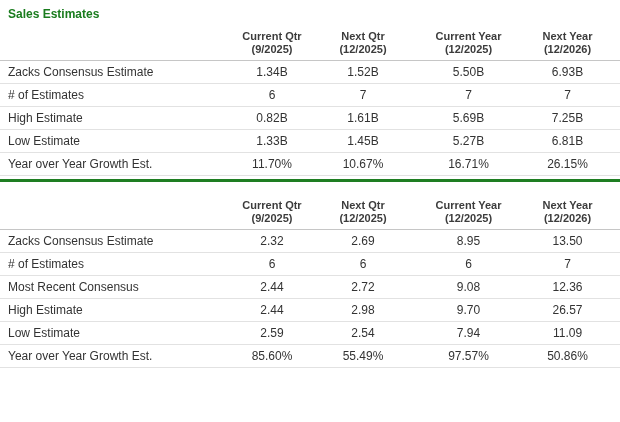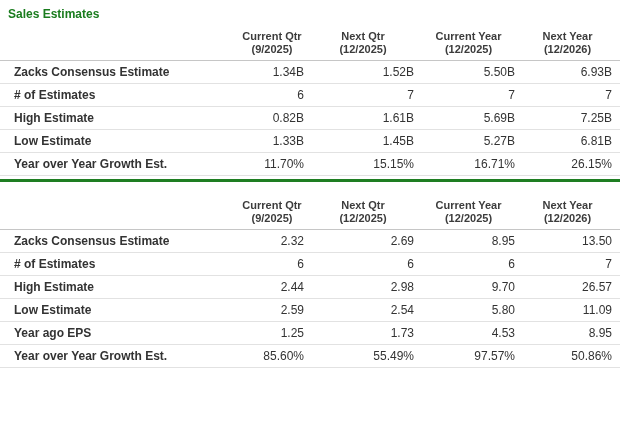--- a/index.html
+++ b/index.html
@@ -39,25 +39,24 @@
   }
   thead th.blank { padding: 0; }
   tbody td {
     border-bottom: 1px solid #e2e2e2;
     padding: 5px 0;
     line-height: 12px;
     color: #333333;
   }
   td.lbl {
     text-align: left;
-    padding-left: 14px;
-    font-weight: bold;
+    padding-left: 8px;
   }
   td.val {
-    text-align: right;
+    text-align: center;
     padding-right: 8px;
   }
   .green-divider {
     height: 3px;
     background: #1e7e22;
     margin-top: 3px;
     width: 620px;
   }
 </style>
 </head>
@@ -121,21 +120,21 @@
           <tr>
             <td class="lbl">Low Estimate</td>
             <td class="val">1.33B</td>
             <td class="val">1.45B</td>
             <td class="val">5.27B</td>
             <td class="val">6.81B</td>
           </tr>
           <tr>
             <td class="lbl">Year over Year Growth Est.</td>
             <td class="val">11.70%</td>
-            <td class="val">15.15%</td>
+            <td class="val">10.67%</td>
             <td class="val">16.71%</td>
             <td class="val">26.15%</td>
           </tr>
         </tbody>
     </table>
   </section>
 
   <div class="green-divider"></div>
 
   <section style="margin-top:9px;">
@@ -177,39 +176,39 @@
             <td class="val">13.50</td>
           </tr>
           <tr>
             <td class="lbl"># of Estimates</td>
             <td class="val">6</td>
             <td class="val">6</td>
             <td class="val">6</td>
             <td class="val">7</td>
           </tr>
           <tr>
+            <td class="lbl">Most Recent Consensus</td>
+            <td class="val">2.44</td>
+            <td class="val">2.72</td>
+            <td class="val">9.08</td>
+            <td class="val">12.36</td>
+          </tr>
+          <tr>
             <td class="lbl">High Estimate</td>
             <td class="val">2.44</td>
             <td class="val">2.98</td>
             <td class="val">9.70</td>
             <td class="val">26.57</td>
           </tr>
           <tr>
             <td class="lbl">Low Estimate</td>
             <td class="val">2.59</td>
             <td class="val">2.54</td>
-            <td class="val">5.80</td>
+            <td class="val">7.94</td>
             <td class="val">11.09</td>
-          </tr>
-          <tr>
-            <td class="lbl">Year ago EPS</td>
-            <td class="val">1.25</td>
-            <td class="val">1.73</td>
-            <td class="val">4.53</td>
-            <td class="val">8.95</td>
           </tr>
           <tr>
             <td class="lbl">Year over Year Growth Est.</td>
             <td class="val">85.60%</td>
             <td class="val">55.49%</td>
             <td class="val">97.57%</td>
             <td class="val">50.86%</td>
           </tr>
         </tbody>
     </table>

